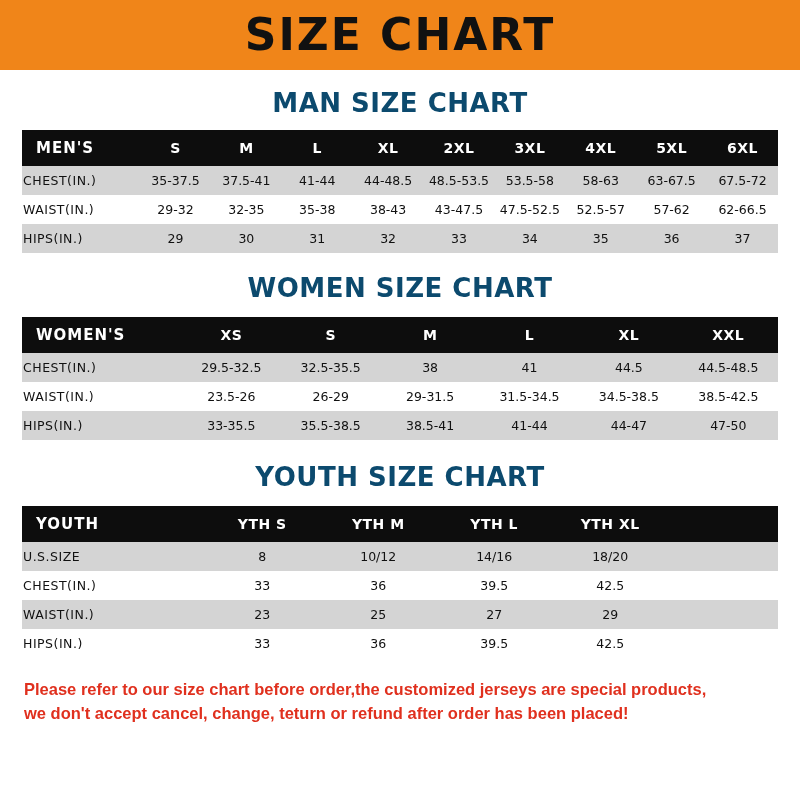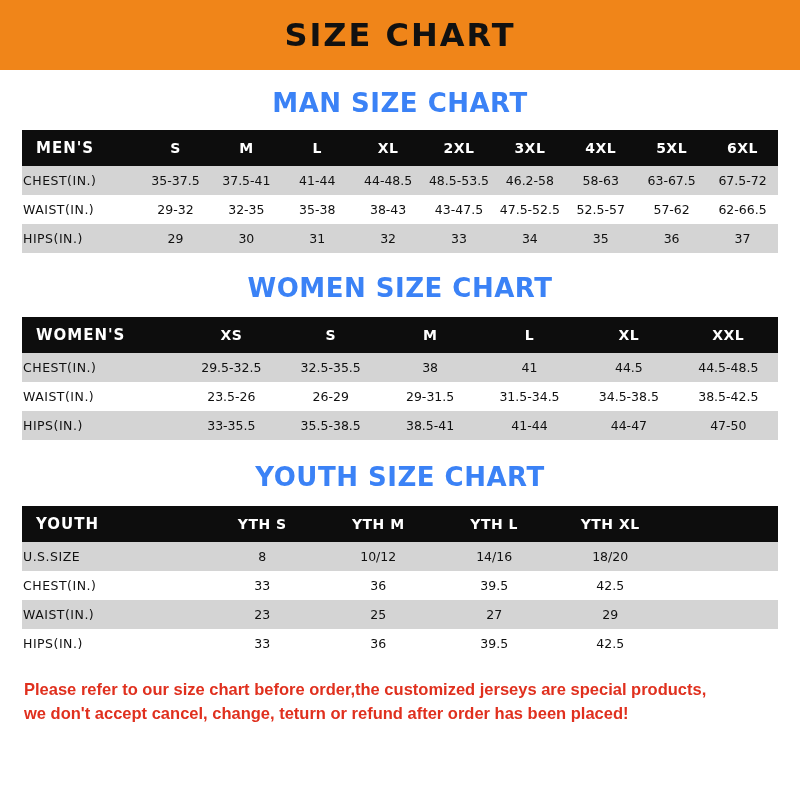--- a/index.html
+++ b/index.html
@@ -25,32 +25,32 @@
     width: 100%;
     height: 70px;
     background: #f08519;
     display: flex;
     align-items: center;
     justify-content: center;
   }
   .banner-title {
     font-family: "DejaVu Sans", sans-serif;
     font-weight: bold;
-    font-size: 32px;
+    font-size: 44px;
     letter-spacing: 2px;
     color: #111111;
     line-height: 1;
   }
   
   .section-title {
     text-align: center;
     font-family: "DejaVu Sans", sans-serif;
     font-weight: bold;
     font-size: 26px;
-    color: #3b82f6;
+    color: #0c4a6e;
     letter-spacing: 0.5px;
   }
   .sec1-title { margin-top: 18px; margin-bottom: 12px; }
   .sec2-title { margin-top: 20px; margin-bottom: 14px; }
   .sec3-title { margin-top: 22px; margin-bottom: 14px; }
 
   
   .table-wrap {
     margin: 0 22px;
   }
@@ -139,21 +139,21 @@
         </tr>
       </thead>
       <tbody>
         <tr class="shade">
           <td class="rowhead">CHEST(IN.)</td>
           <td>35-37.5</td>
           <td>37.5-41</td>
           <td>41-44</td>
           <td>44-48.5</td>
           <td>48.5-53.5</td>
-          <td>46.2-58</td>
+          <td>53.5-58</td>
           <td>58-63</td>
           <td>63-67.5</td>
           <td>67.5-72</td>
         </tr>
         <tr class="plain">
           <td class="rowhead">WAIST(IN.)</td>
           <td>29-32</td>
           <td>32-35</td>
           <td>35-38</td>
           <td>38-43</td>

